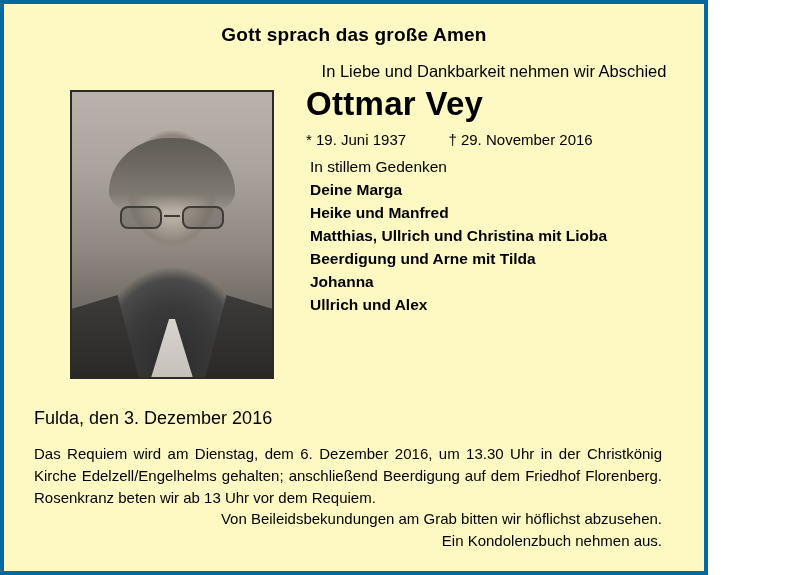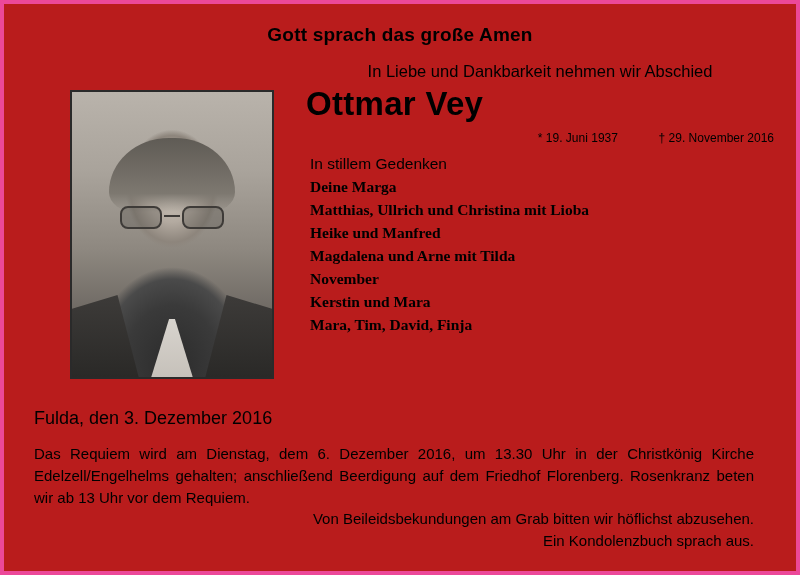--- a/index.html
+++ b/index.html
@@ -9,25 +9,25 @@
   }
   body {
     width: 800px;
     height: 575px;
     font-family: "Liberation Sans", sans-serif;
     color: #000000;
     overflow: hidden;
   }
   .obituary {
     position: relative;
-    width: 800px;
+    width: 708px;
     height: 575px;
     box-sizing: border-box;
-    background: #b91c1c;
-    border: 4px solid #ec4899;
+    background: #fef9c3;
+    border: 4px solid #0369a1;
   }
   .inner {
     position: absolute;
     top: 0; left: 0; right: 0; bottom: 0;
     padding: 14px 22px 10px 22px;
     box-sizing: border-box;
   }
 
   
   .headline {
@@ -130,38 +130,37 @@
     text-align: center;
   }
   .name {
     font-size: 33px;
     font-weight: bold;
     text-align: left;
     letter-spacing: 0.3px;
     margin: 4px 0 8px 0;
   }
   .dates {
-    font-size: 12px;
-    text-align: right;
+    font-size: 15px;
+    text-align: left;
     margin-bottom: 7px;
     white-space: nowrap;
   }
   .dates .gap { display: inline-block; width: 34px; }
   .memorial-intro {
     font-size: 15.5px;
     margin: 10px 0 3px 4px;
   }
   .mourners {
     margin: 0 0 0 4px;
   }
   .mourner {
     font-size: 15.5px;
     font-weight: bold;
     line-height: 1.48;
-    font-family: Liberation Serif, serif;
   }
 
   
   .placeline {
     font-size: 18px;
     margin: 18px 0 0 8px;
   }
 
   
   .notice {
@@ -203,33 +202,32 @@
         <div class="dates">
           <span>* 19. Juni 1937</span>
           <span class="gap"></span>
           <span>† 29. November 2016</span>
         </div>
 
         <div class="memorial-intro">In stillem Gedenken</div>
 
         <div class="mourners">
           <div class="mourner">Deine Marga</div>
+          <div class="mourner">Heike und Manfred</div>
           <div class="mourner">Matthias, Ullrich und Christina mit Lioba</div>
-          <div class="mourner">Heike und Manfred</div>
-          <div class="mourner">Magdalena und Arne mit Tilda</div>
-          <div class="mourner">November</div>
-          <div class="mourner">Kerstin und Mara</div>
-          <div class="mourner">Mara, Tim, David, Finja</div>
+          <div class="mourner">Beerdigung und Arne mit Tilda</div>
+          <div class="mourner">Johanna</div>
+          <div class="mourner">Ullrich und Alex</div>
         </div>
       </div>
 
     </div>
 
     <div class="placeline">Fulda, den 3. Dezember 2016</div>
 
     <div class="notice">
       <p>Das Requiem wird am Dienstag, dem 6. Dezember 2016, um 13.30 Uhr in der Christkönig Kirche Edelzell/Engelhelms gehalten; anschließend Beerdigung auf dem Friedhof Florenberg. Rosenkranz beten wir ab 13 Uhr vor dem Requiem.</p>
       <p class="nojust">Von Beileidsbekundungen am Grab bitten wir höflichst abzusehen.</p>
-      <p class="nojust">Ein Kondolenzbuch sprach aus.</p>
+      <p class="nojust">Ein Kondolenzbuch nehmen aus.</p>
     </div>
 
   </div>
 </div>
 
 </body></html>

